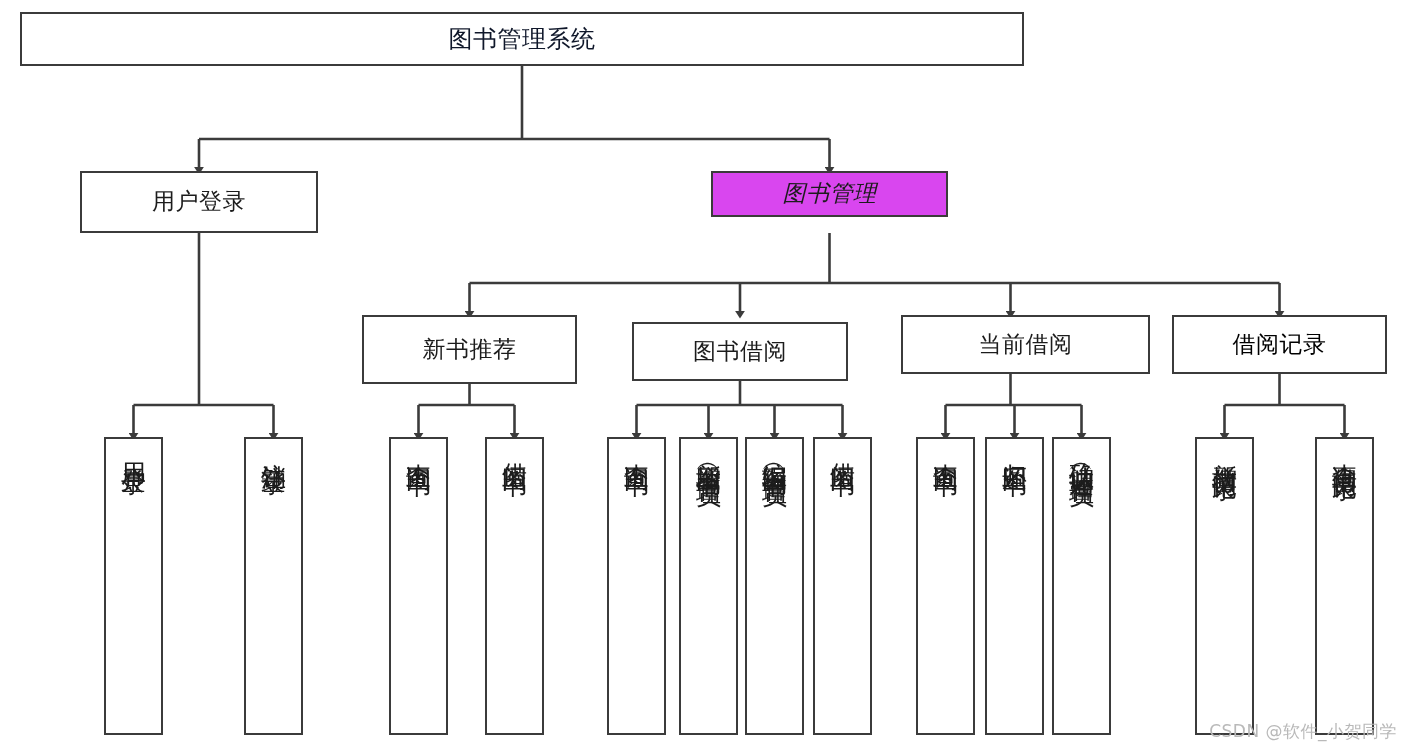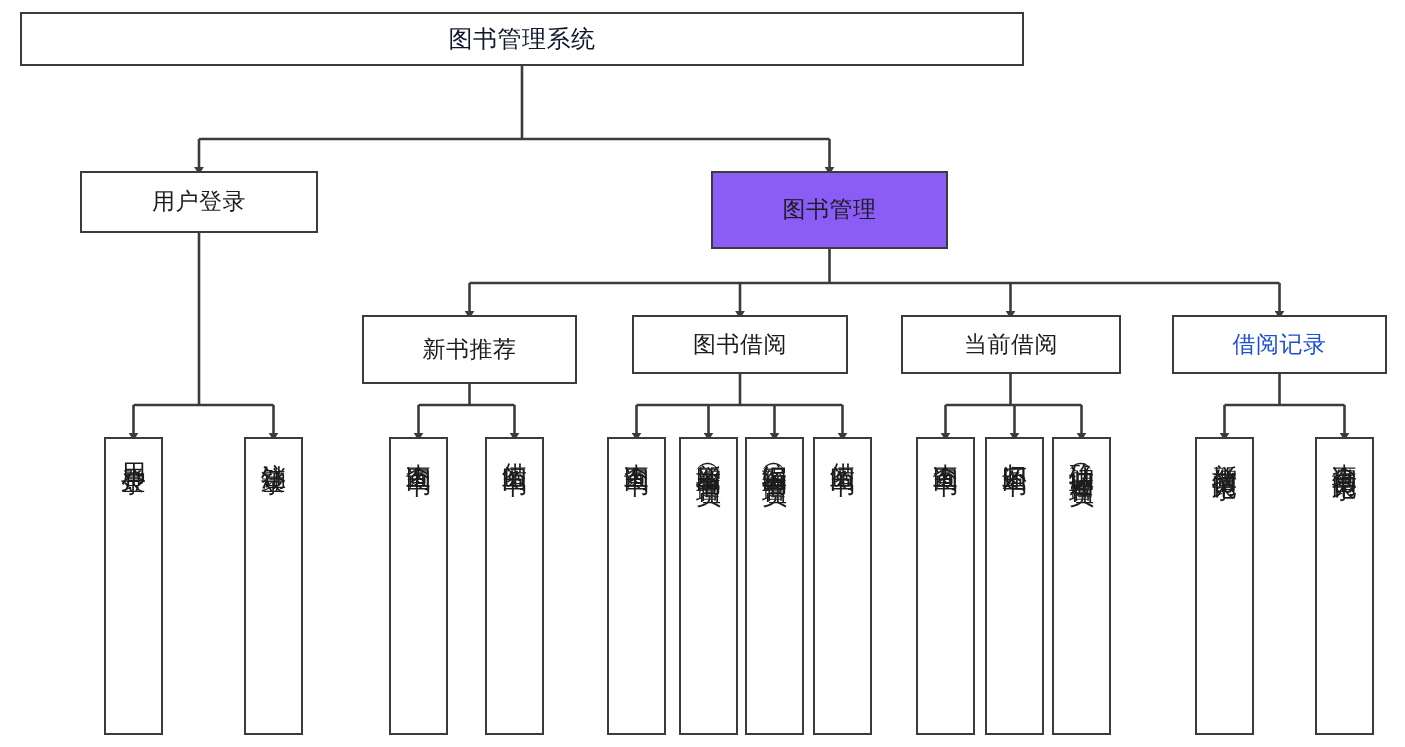--- a/index.html
+++ b/index.html
@@ -121,34 +121,34 @@
       </g>
   </svg>
 
   <div id="nodes-layer">
       <div class="node horiz root" style="left: 20px; top: 12px; width: 1004px; height: 54px; border-color: rgb(59, 59, 59); background: rgb(255, 255, 255);">
         <span class="label" style="color: #0f172a;">图书管理系统</span>
       </div>
       <div class="node horiz" style="left: 80px; top: 171px; width: 238px; height: 62px; border-color: rgb(59, 59, 59); background: rgb(255, 255, 255);">
         <span class="label" style="color: rgb(28, 28, 28);">用户登录</span>
       </div>
-      <div class="node horiz" style="left: 711px; top: 171px; width: 237px; height: 78px; border-color: rgb(59, 59, 59); background: #8b5cf6;">
+      <div class="node horiz" style="left: 711px; top: 171px; width: 237px; height: 46px; border-color: rgb(59, 59, 59); background: #d946ef; font-style: italic;">
         <span class="label" style="color: rgb(28, 28, 28);">图书管理</span>
       </div>
       <div class="node horiz" style="left: 362px; top: 315px; width: 215px; height: 69px; border-color: rgb(59, 59, 59); background: rgb(255, 255, 255);">
         <span class="label" style="color: rgb(28, 28, 28);">新书推荐</span>
       </div>
-      <div class="node horiz" style="left: 632px; top: 315px; width: 216px; height: 59px; border-color: rgb(59, 59, 59); background: rgb(255, 255, 255);">
+      <div class="node horiz" style="left: 632px; top: 322px; width: 216px; height: 59px; border-color: rgb(59, 59, 59); background: rgb(255, 255, 255);">
         <span class="label" style="color: rgb(28, 28, 28);">图书借阅</span>
       </div>
-      <div class="node horiz" style="left: 901px; top: 315px; width: 220px; height: 59px; border-color: rgb(59, 59, 59); background: rgb(255, 255, 255); text-align: center;">
+      <div class="node horiz" style="left: 901px; top: 315px; width: 249px; height: 59px; border-color: rgb(59, 59, 59); background: rgb(255, 255, 255); text-align: center;">
         <span class="label" style="color: rgb(28, 28, 28);">当前借阅</span>
       </div>
       <div class="node horiz" style="left: 1172px; top: 315px; width: 215px; height: 59px; border-color: rgb(59, 59, 59); background: rgb(255, 255, 255);">
-        <span class="label" style="color: #1d4ed8;">借阅记录</span>
+        <span class="label" style="color: #000000;">借阅记录</span>
       </div>
       <div class="node vert" style="left: 104px; top: 437px; width: 59px; height: 298px; border-color: rgb(59, 59, 59); background: rgb(255, 255, 255);">
         <span class="label" style="color: rgb(28, 28, 28);">用户登录</span>
       </div>
       <div class="node vert" style="left: 244px; top: 437px; width: 59px; height: 298px; border-color: rgb(59, 59, 59); background: rgb(255, 255, 255);">
         <span class="label" style="color: rgb(28, 28, 28);">注销登录</span>
       </div>
       <div class="node vert" style="left: 389px; top: 437px; width: 59px; height: 298px; border-color: rgb(59, 59, 59); background: rgb(255, 255, 255);">
         <span class="label" style="color: rgb(28, 28, 28);">查询图书</span>
       </div>
@@ -177,13 +177,14 @@
         <span class="label" style="color: rgb(28, 28, 28);">确认归还（管理员）</span>
       </div>
       <div class="node vert" style="left: 1195px; top: 437px; width: 59px; height: 298px; border-color: rgb(59, 59, 59); background: rgb(255, 255, 255);">
         <span class="label" style="color: rgb(28, 28, 28);">新增借阅记录</span>
       </div>
       <div class="node vert" style="left: 1315px; top: 437px; width: 59px; height: 298px; border-color: rgb(59, 59, 59); background: rgb(255, 255, 255);">
         <span class="label" style="color: rgb(28, 28, 28);">查询借阅记录</span>
       </div>
     </div>
 
+  <div id="watermark">CSDN @软件_小贺同学</div>
 </div>
 
 </body></html>

